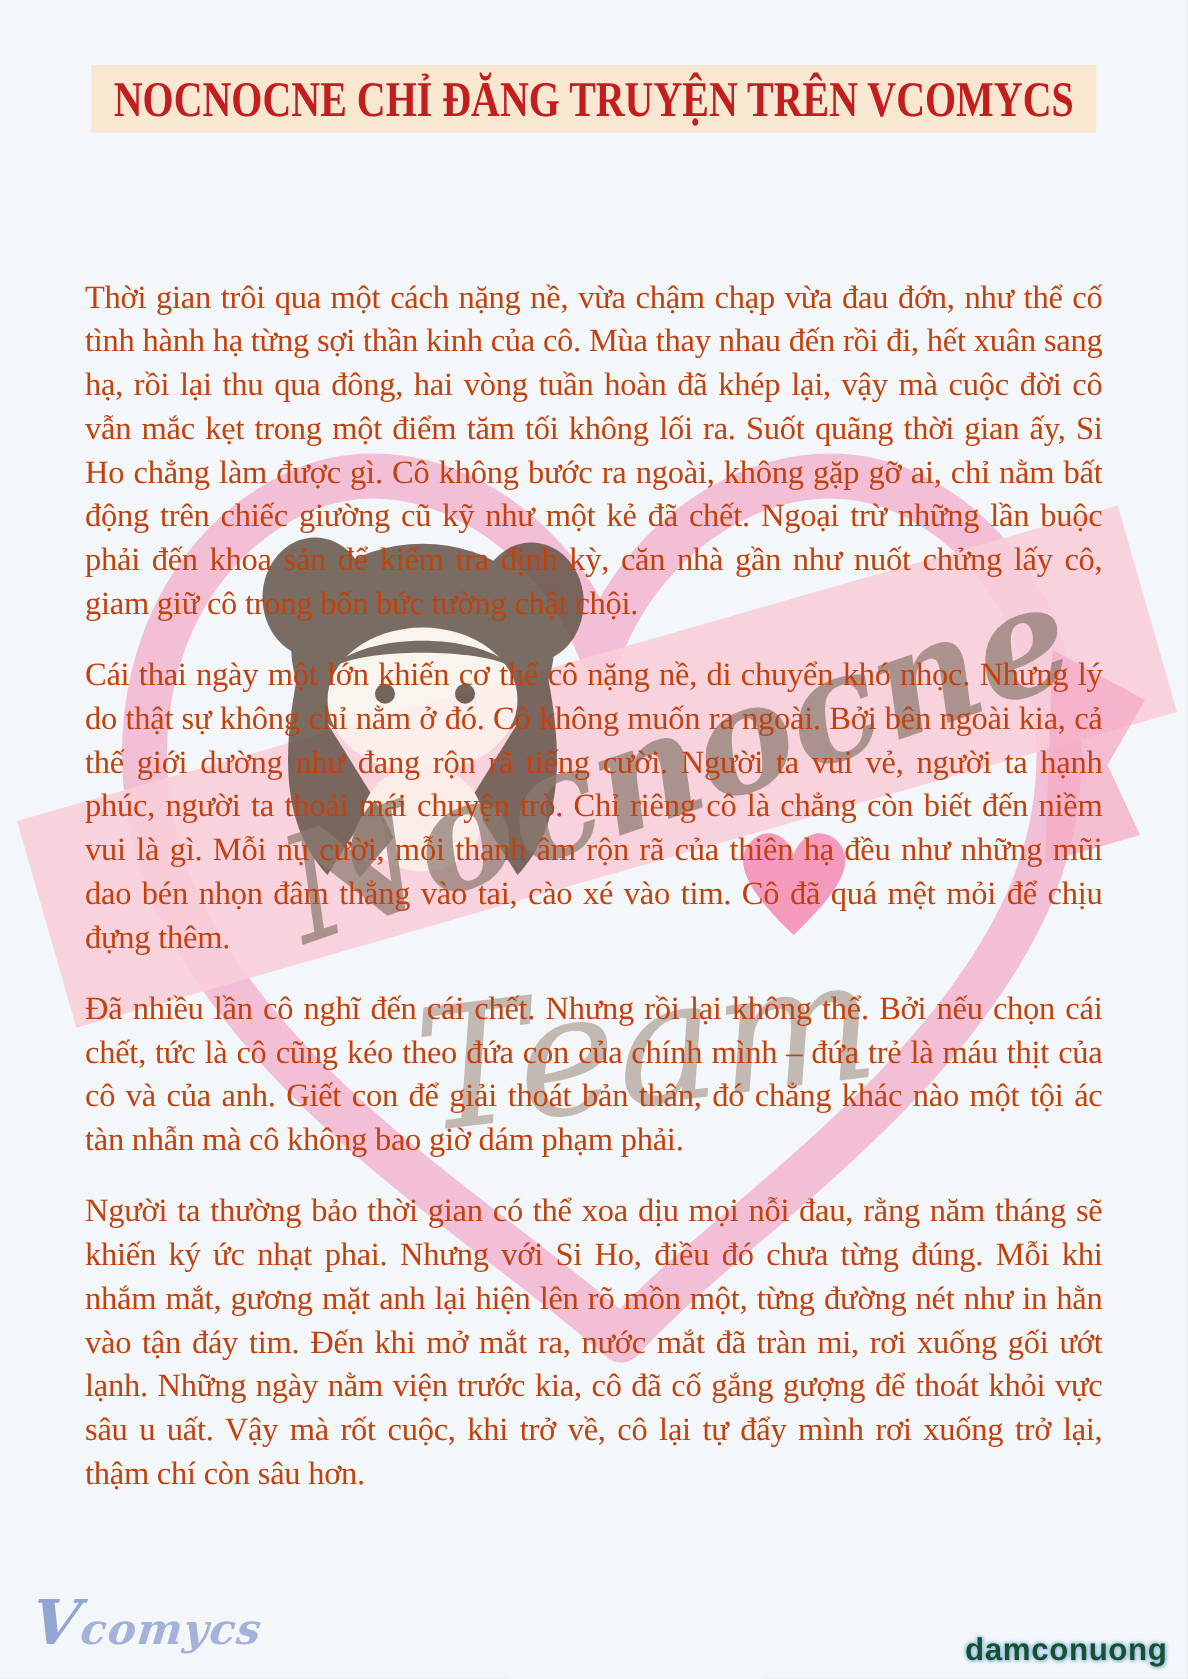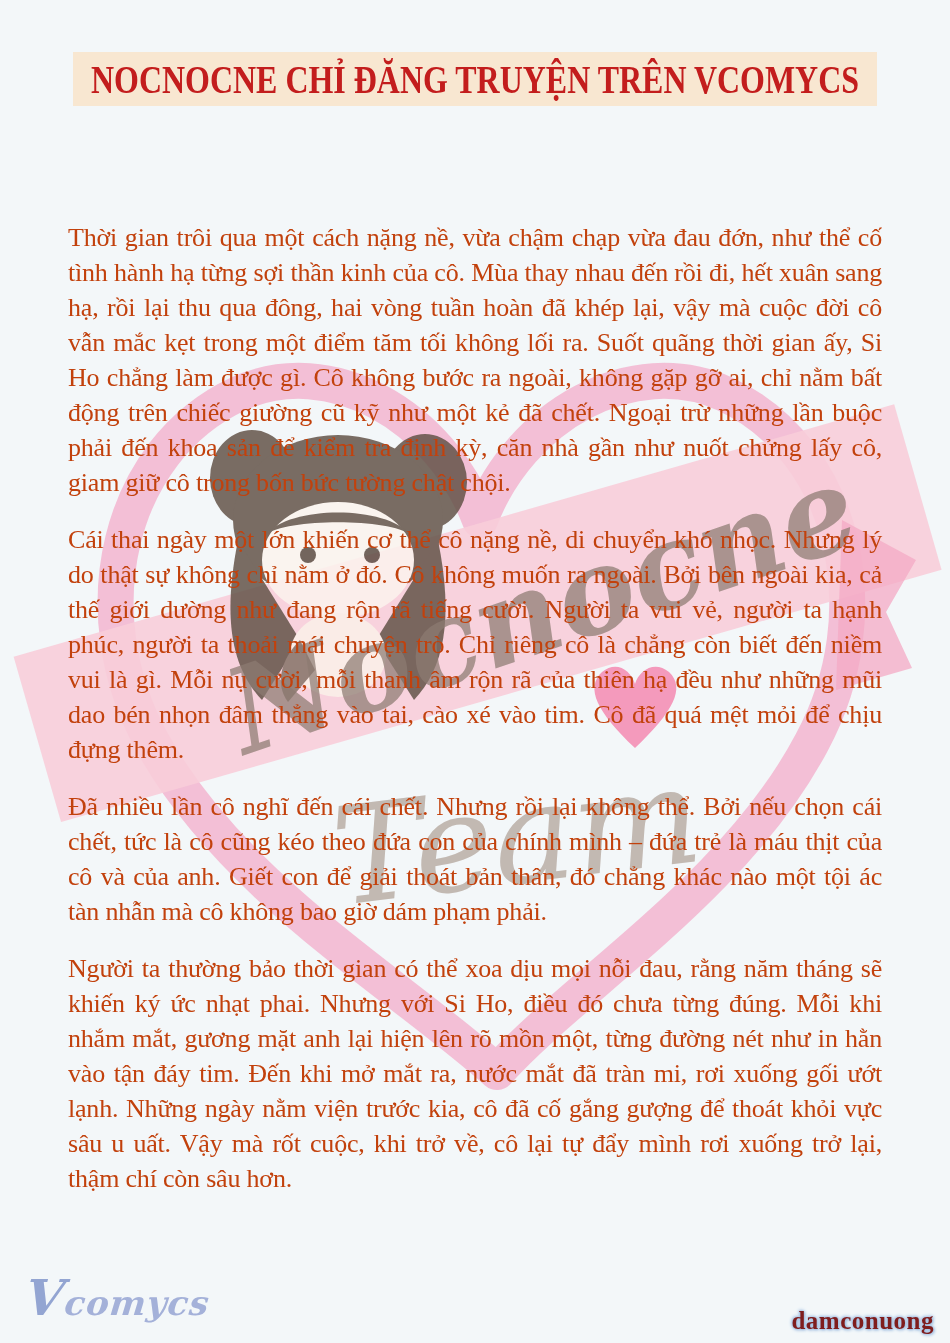--- a/index.html
+++ b/index.html
@@ -60,25 +60,25 @@
     letter-spacing:1px;
     color:#a4b1d9;
     transform:skewX(-6deg);
   }
   .footer-logo::first-letter {
     font-size:1.45em;
     color:#93a5d2;
   }
   .footer-credit {
     position:absolute; right:16px; bottom:8px;
-    font-family:Liberation Serif, serif;
+    font-family:Liberation Sans, sans-serif;
     font-weight:bold;
     font-size:25px;
     letter-spacing:0.5px;
-    color:#7f1d1d;
+    color:#14532d;
     text-shadow:0 0 2px #a9c4e4, 0 0 4px #a9c4e4, 1px 1px 3px #8fb3dc, -1px -1px 3px #bcd3ec;
     padding-left:32px;
   }
 </style>
 </head>
 <body>
 
 <div class="page">
 
   <svg class="watermark" viewBox="0 0 950 1343">

